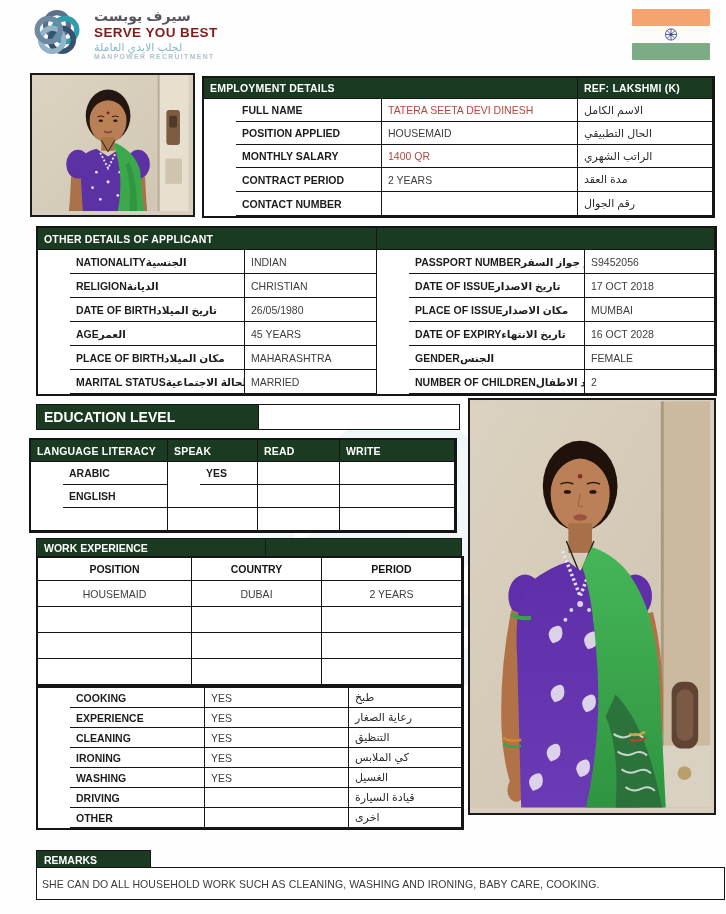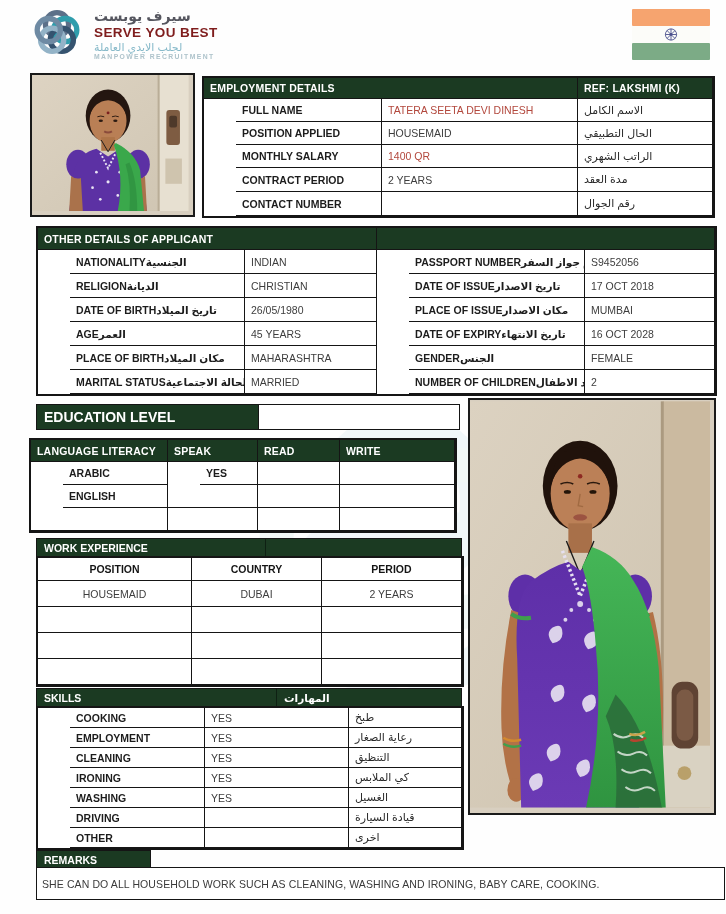--- a/index.html
+++ b/index.html
@@ -59,21 +59,21 @@
   .bar-r{display:flex;align-items:center;flex:1;padding:0 7px;}
   .workbar{left:36px;top:538px;width:424px;height:18px;}
   .work{left:36px;top:556px;width:424px;grid-template-columns:154px 130px 1fr;
         grid-template-rows:23px 26px 26px 26px 26px;}
   .work .cell{justify-content:center;}
   .work .cell.headrow{font-weight:bold;color:#151515;}
   
   .skillbar{left:36px;top:688px;width:424px;height:18px;}
   .skillbar .bar-l{width:225px;}
   .skillbar .bar-r{justify-content:flex-end;direction:rtl;}
-  .skl{left:36px;top:706px;width:424px;grid-template-columns:167px 144px 1fr;
+  .skl{left:36px;top:686px;width:424px;grid-template-columns:167px 144px 1fr;
        grid-template-rows:repeat(7,20px);}
   
   .rembar{left:36px;top:850px;width:113px;height:17px;}
   .rembox{left:36px;top:867px;width:677px;height:31px;border:1px solid #151515;
           display:flex;align-items:center;padding:0 5px;font-size:10.5px;color:#3a3a3a;
           letter-spacing:.1px;background:#fff;}
 </style>
 </head>
 <body>
 
@@ -323,21 +323,21 @@
 
   <div class="abs bar skillbar">
     <div class="bar-l">SKILLS</div>
     <div class="bar-r">المهارات</div>
   </div>
   <div class="abs tbl skl">
     <div class="cell lbl">COOKING</div>
     <div class="cell val">YES</div>
     <div class="cell arr">طبخ</div>
 
-    <div class="cell lbl">EMPLOYMENT</div>
+    <div class="cell lbl">EXPERIENCE</div>
     <div class="cell val">YES</div>
     <div class="cell arr">رعاية الصغار</div>
 
     <div class="cell lbl">CLEANING</div>
     <div class="cell val">YES</div>
     <div class="cell arr">التنظيق</div>
 
     <div class="cell lbl">IRONING</div>
     <div class="cell val">YES</div>
     <div class="cell arr">كي الملابس</div>

